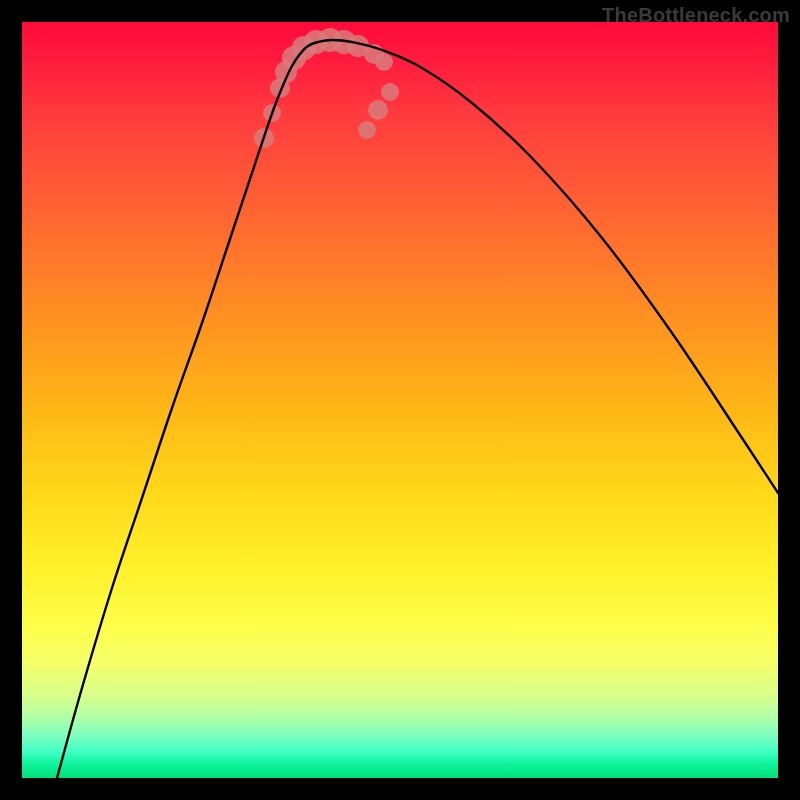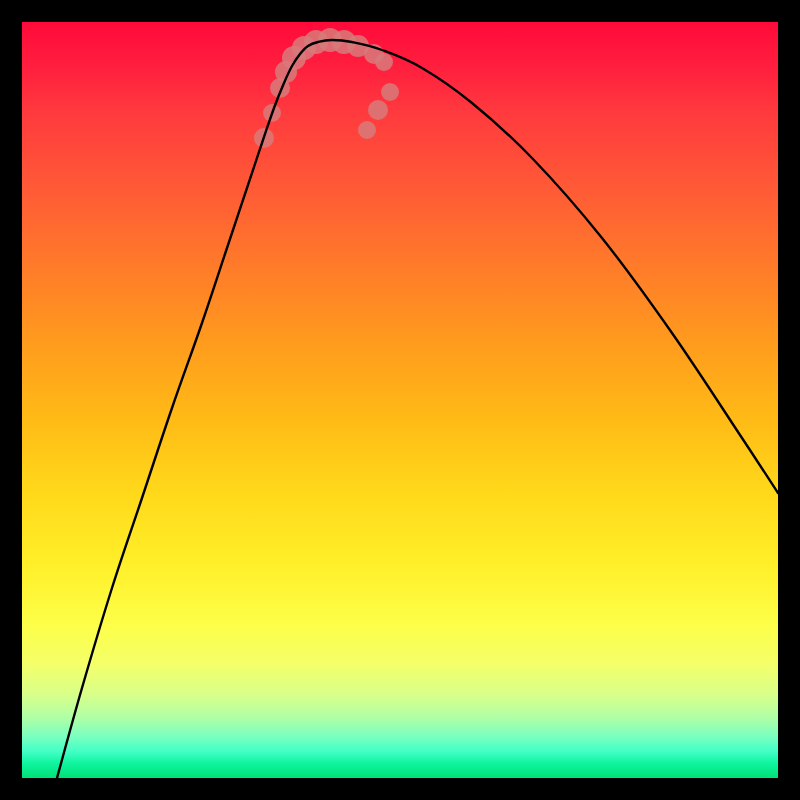--- a/index.html
+++ b/index.html
@@ -85,13 +85,14 @@
           <circle cx="352" cy="32" r="10" fill="#d87a7a" fill-opacity="0.85"></circle>
           <circle cx="362" cy="40" r="9" fill="#d87a7a" fill-opacity="0.85"></circle>
           <circle cx="345" cy="108" r="9" fill="#d87a7a" fill-opacity="0.85"></circle>
           <circle cx="356" cy="88" r="10" fill="#d87a7a" fill-opacity="0.85"></circle>
           <circle cx="368" cy="70" r="9" fill="#d87a7a" fill-opacity="0.85"></circle>
         </g>
       <path fill="none" stroke="#000000" stroke-width="2.4" stroke-linecap="round" d="M 35 756 C 39.5 739.8, 50.1 700.2, 60 666 C 69.9 631.8, 79.2 600.2, 90 566 C 100.8 531.8, 109.2 508.4, 120 476 C 130.8 443.6, 139.2 417.5, 150 386 C 160.8 354.5, 170.1 329.8, 180 301 C 189.9 272.2, 196.9 250.3, 205 226 C 213.1 201.7, 218.7 184.9, 225 166 C 231.3 147.1, 235.14 135.4, 240 121 C 244.86 106.6, 248.04 96.8, 252 86 C 255.96 75.2, 258.76 68.56, 262 61 C 265.24 53.44, 267.12 49.22, 270 44 C 272.88 38.78, 275.12 35.6, 278 32 C 280.88 28.4, 282.76 26.16, 286 24 C 289.24 21.84, 291.68 21.08, 296 20 C 300.32 18.92, 303.88 18, 310 18 C 316.12 18, 321 18.2, 330 20 C 339 21.8, 347.4 23.32, 360 28 C 372.6 32.68, 383.8 36.46, 400 46 C 416.2 55.54, 430.2 64.8, 450 81 C 469.8 97.2, 486.6 111.7, 510 136 C 533.4 160.3, 554.8 184.5, 580 216 C 605.2 247.5, 624.8 275, 650 311 C 675.2 347, 700.92 387.2, 720 416 C 739.08 444.8, 749.52 461.1, 756 471"></path>
     </svg>
   </div>
 
+  <div class="watermark">TheBottleneck.com</div>
 </div>
 
 </body></html>

